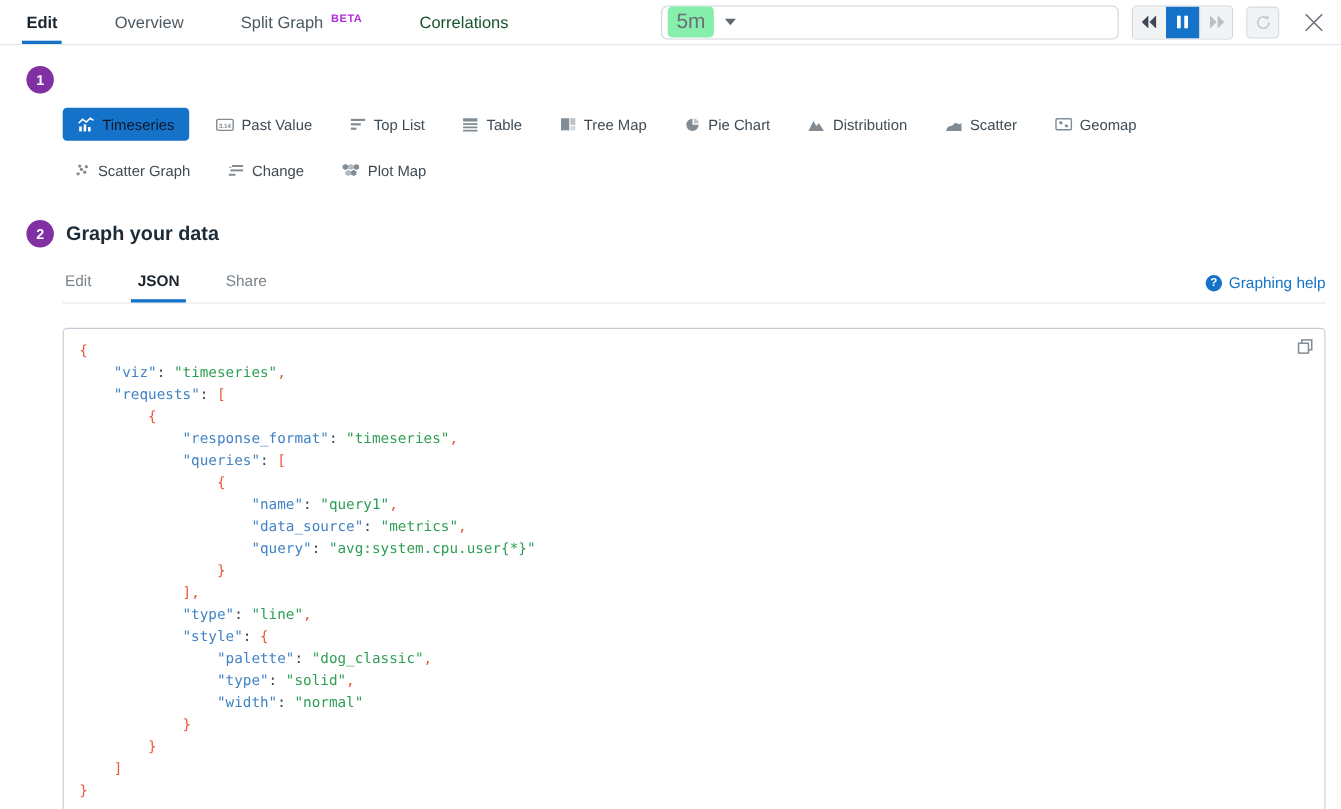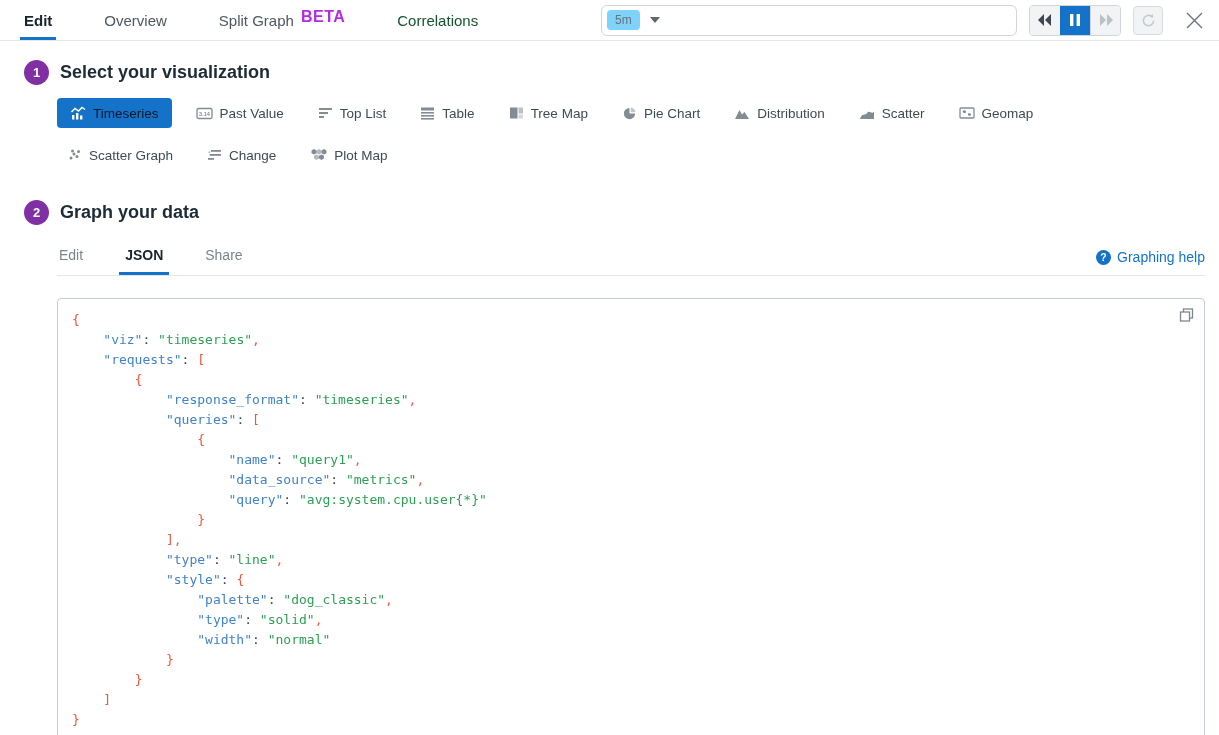--- a/index.html
+++ b/index.html
@@ -14,29 +14,29 @@
     height:41px; display:flex; align-items:center;
     border-bottom:1px solid #e4e7ea; padding:0 14px 0 24px;
   }
   .tabs { display:flex; gap:52px; height:100%; align-items:center; }
   .tab { position:relative; height:100%; display:flex; align-items:center;
     font-size:15px; color:#4c5860; cursor:pointer; white-space:nowrap; }
   .tab.active { color:#1a242d; font-weight:600; }
   .tab.active::after { content:""; position:absolute; left:-4px; right:-4px; bottom:0;
     height:3px; background:var(--accent); }
   .tab.muted { color:#14532d;justify-content:center; }
-  .beta { font-size:16px; font-weight:700; letter-spacing:.5px; color:var(--beta);
+  .beta { font-size:10px; font-weight:700; letter-spacing:.5px; color:var(--beta);
     margin-left:7px; transform:translateY(-3px); }
   .topbar-right { margin-left:auto; display:flex; align-items:center; gap:12px; }
   .time-select {
     width:416px; height:31px; border:1px solid #cfd5da; border-radius:6px;
     display:flex; align-items:center; padding:0 10px 0 5px; gap:10px; cursor:pointer;
     background:#fff;
   }
-  .time-chip { background:#7dd3fc; color:#697077; font-size:12px; border-radius:4px;
+  .time-chip { background:#86efac; color:#697077; font-size:19px; border-radius:4px;
     padding:3px 8px; }
   .time-label { font-size:14px; color:#2b353e; flex:1; }
   .caret { width:0; height:0; border-left:5px solid transparent; border-right:5px solid transparent;
     border-top:6px solid #5d686f; }
   .seg-group { display:flex; border:1px solid #cfd5da; border-radius:4px; overflow:hidden; }
   .seg { width:30px; height:29px; background:#f1f3f5; display:flex; align-items:center;
     justify-content:center; cursor:pointer; }
   .seg + .seg { border-left:1px solid #cfd5da; }
   .seg.active { background:var(--accent); border-left:none; }
   .btn-refresh { width:30px; height:29px; background:#f1f3f5; border:1px solid #d6dbdf;
@@ -141,21 +141,20 @@
       <svg width="17" height="17" viewBox="0 0 17 17">
         <path d="M1 1 L16 16 M16 1 L1 16" stroke="#68727a" stroke-width="1.4"></path>
       </svg>
     </div>
   </div>
 </div>
 
 <section class="step">
   <div class="step-head">
     <span class="step-badge">1</span>
-    <h2 class="step-title">Select your visualization</h2>
   </div>
   <div class="viz-row" id="viz-row">
       <button class="viz-btn selected">
         <span class="vicon">
           <svg width="16" height="15" viewBox="0 0 16 15">
             <rect x="2" y="9" width="2.4" height="4.5" fill="currentColor"></rect>
             <rect x="6" y="7" width="2.4" height="6.5" fill="currentColor"></rect>
             <rect x="10" y="9.5" width="2.4" height="4" fill="currentColor"></rect>
             <polyline points="1.5,6 5,2.5 8.5,5 12,1.5 15,3.5" fill="none" stroke="currentColor" stroke-width="1.4"></polyline>
           </svg>

